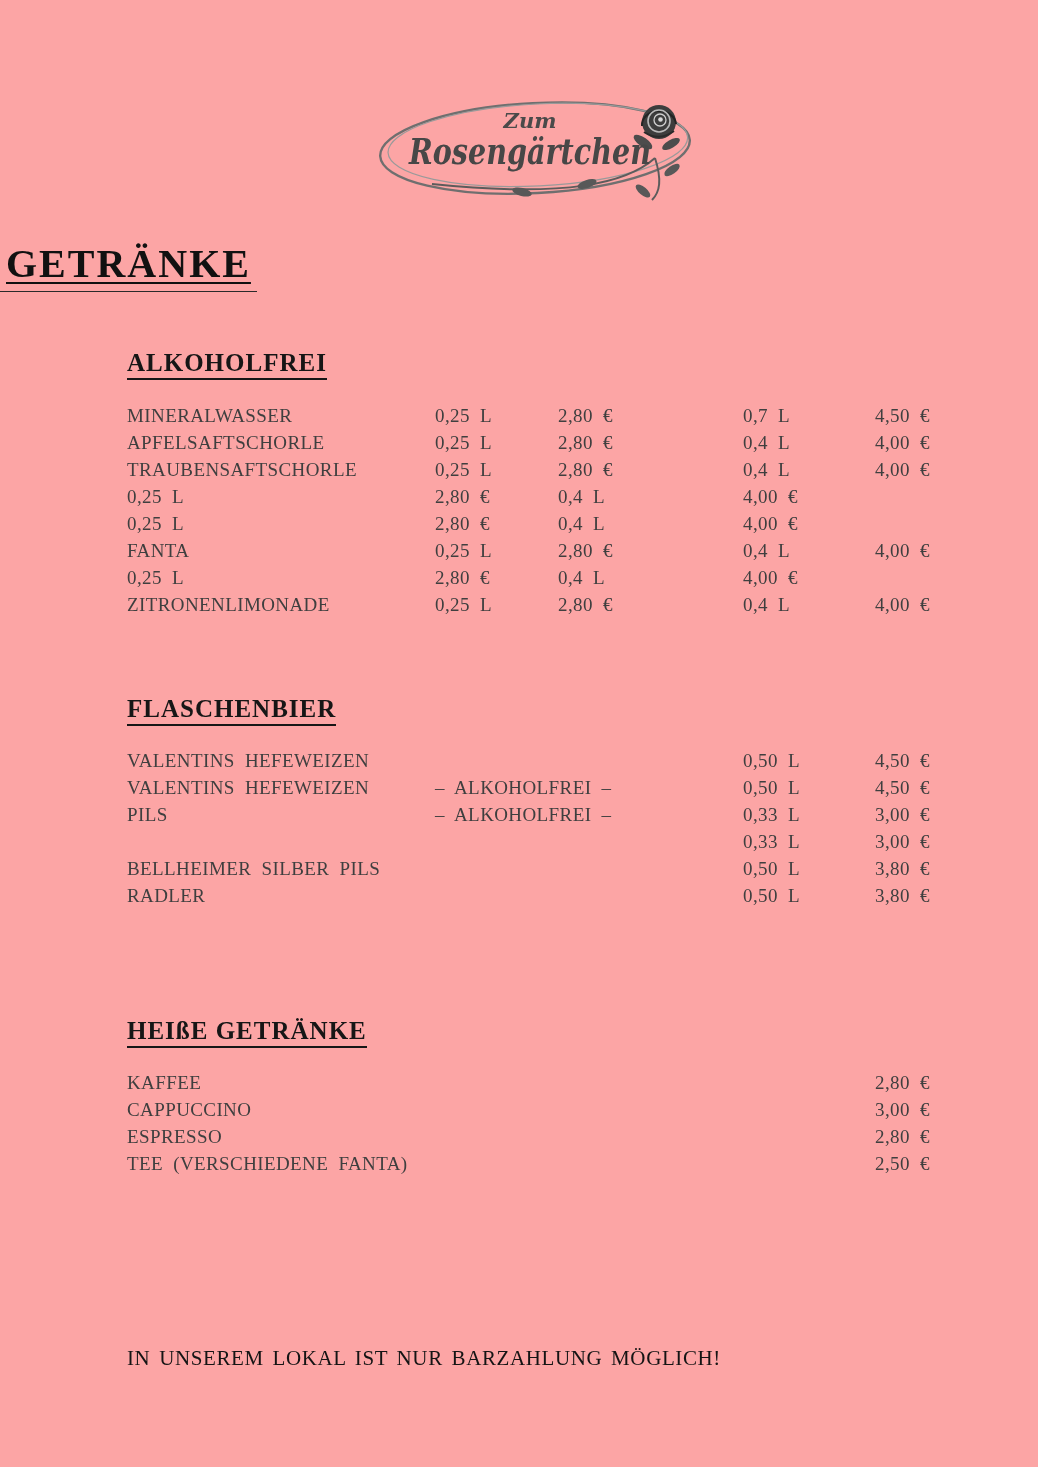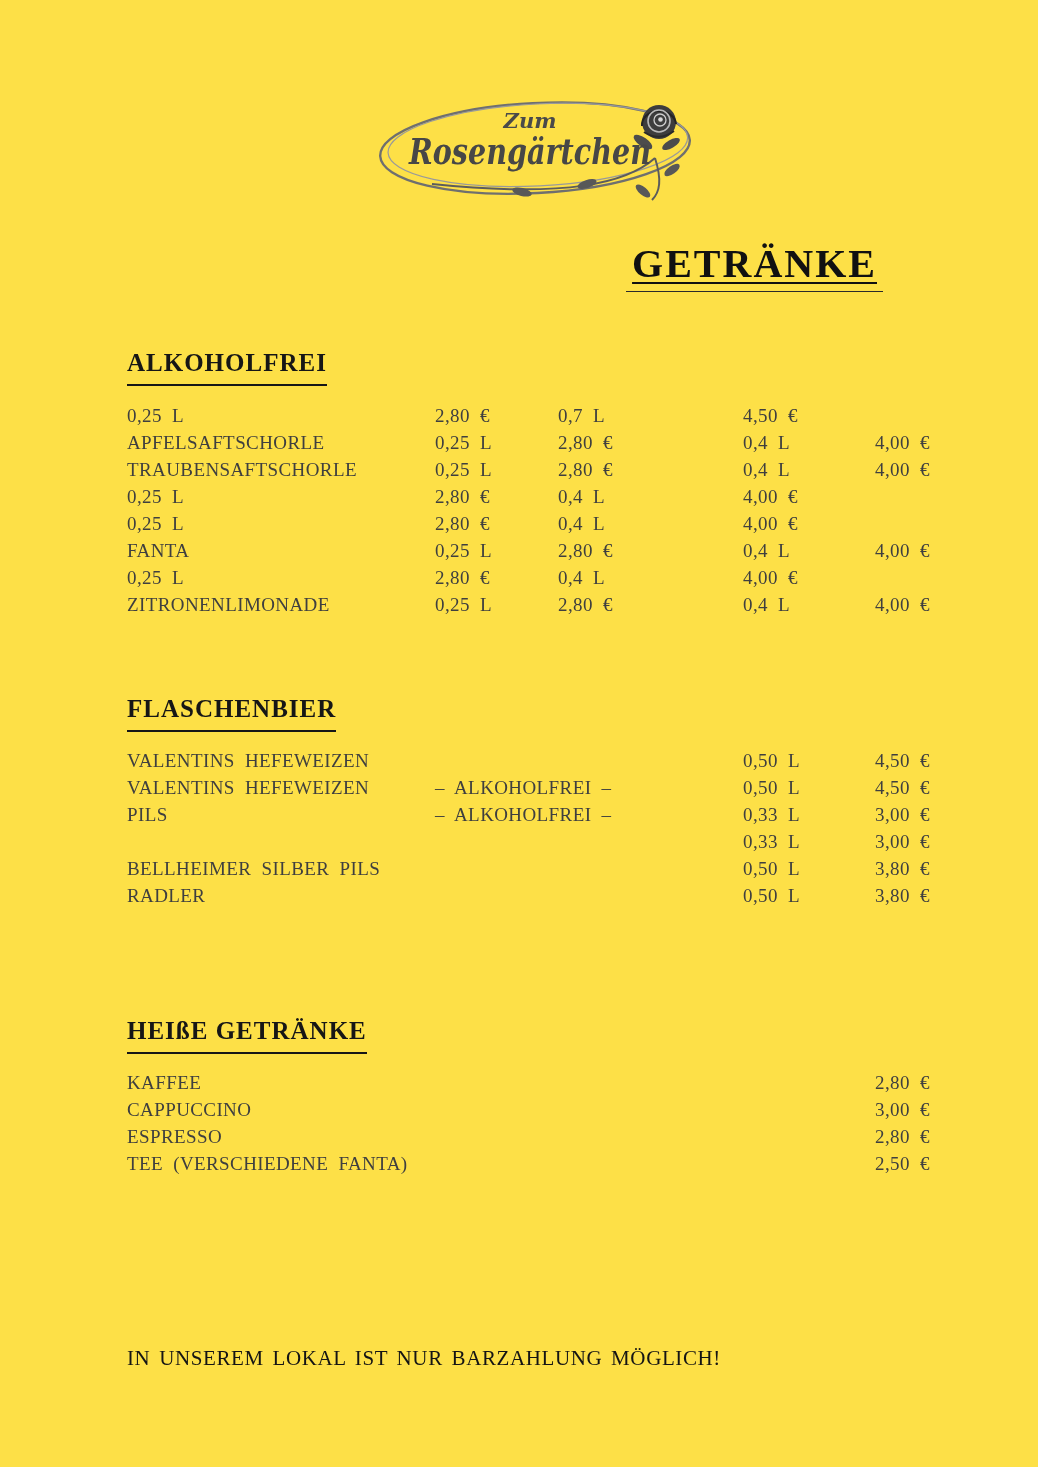--- a/index.html
+++ b/index.html
@@ -1,42 +1,42 @@
 <!DOCTYPE html>
 <html><head>
 <meta charset="utf-8">
 <style>
   html, body { margin: 0; padding: 0; background: #e8e8e8; }
   .page {
     position: relative;
     width: 1038px;
     height: 1467px;
     margin: 0 auto;
-    background: #fde047;
+    background: #fca5a5;
     font-family: "Liberation Serif", "DejaVu Serif", serif;
     color: #3f3f3f;
     overflow: hidden;
   }
 
   
   .logo {
     position: absolute;
     left: 372px;
     top: 88px;
     width: 340px;
     height: 118px;
   }
 
   
   .title-wrap {
     position: absolute;
     top: 240px;
     left: 0;
     width: 883px;
-    text-align: right;
+    text-align: left;
   }
   .title-outer {
     display: inline-block;
     border-bottom: 1px solid #2a2a2a;
     padding: 0 6px 4px 6px;
   }
   .title-text {
     font-size: 40px;
     font-weight: bold;
     letter-spacing: 2px;
@@ -50,21 +50,21 @@
   .section-heading {
     position: absolute;
     left: 127px;
     font-size: 25px;
     font-weight: bold;
     letter-spacing: 1px;
     color: #161616;
   }
   .section-heading span {
     border-bottom: 2px solid #161616;
-    padding-bottom: 8px;
+    padding-bottom: 2px;
   }
   .rows {
     position: absolute;
     left: 127px;
     width: 810px;
   }
   .row {
     display: grid;
     grid-template-columns: 308px 123px 185px 132px 1fr;
     height: 27px;
@@ -128,20 +128,21 @@
 
   <div class="title-wrap">
     <span class="title-outer"><span class="title-text">GETRÄNKE</span></span>
   </div>
 
   <div class="section-heading" style="top:349px">
     <span>ALKOHOLFREI</span>
   </div>
   <div class="rows" style="top:402px">
     <div class="row">
+      <span class="cell">MINERALWASSER</span>
       <span class="cell">0,25 L</span>
       <span class="cell">2,80 €</span>
       <span class="cell">0,7 L</span>
       <span class="cell">4,50 €</span>
     </div>
     <div class="row">
       <span class="cell">APFELSAFTSCHORLE</span>
       <span class="cell">0,25 L</span>
       <span class="cell">2,80 €</span>
       <span class="cell">0,4 L</span>

